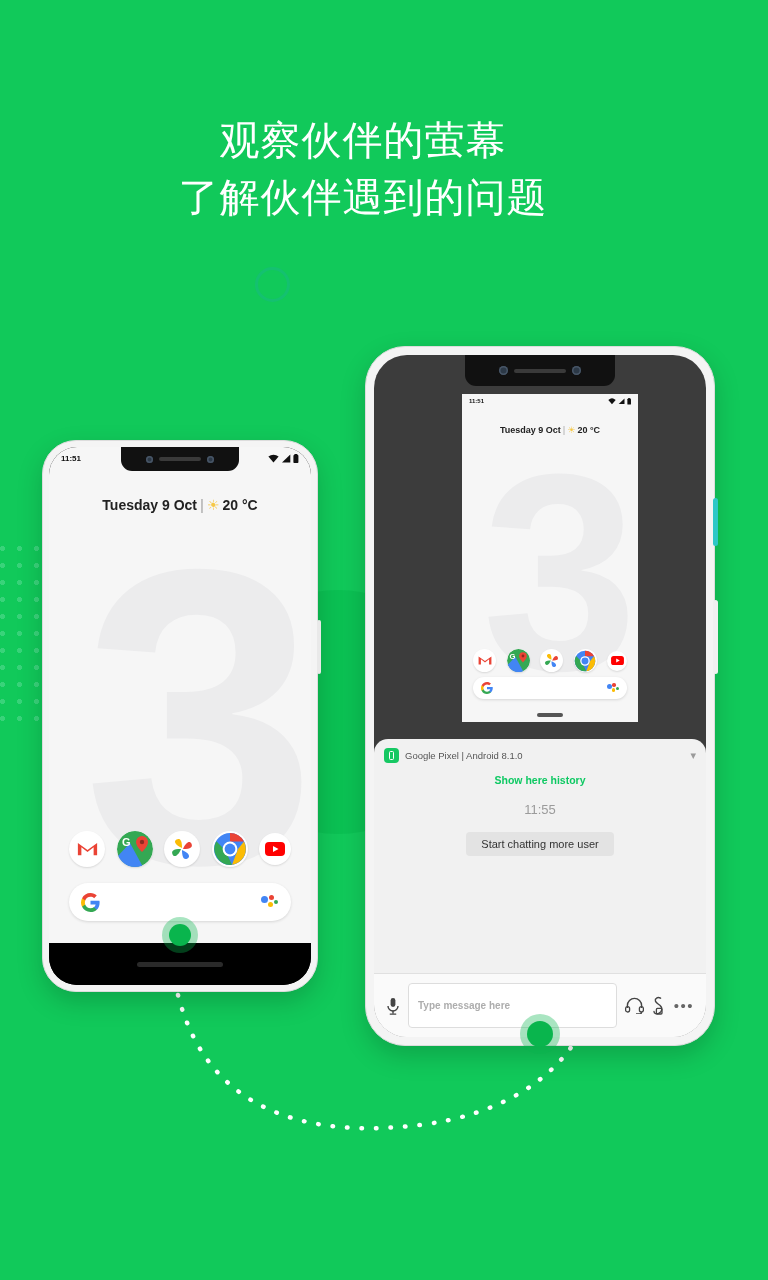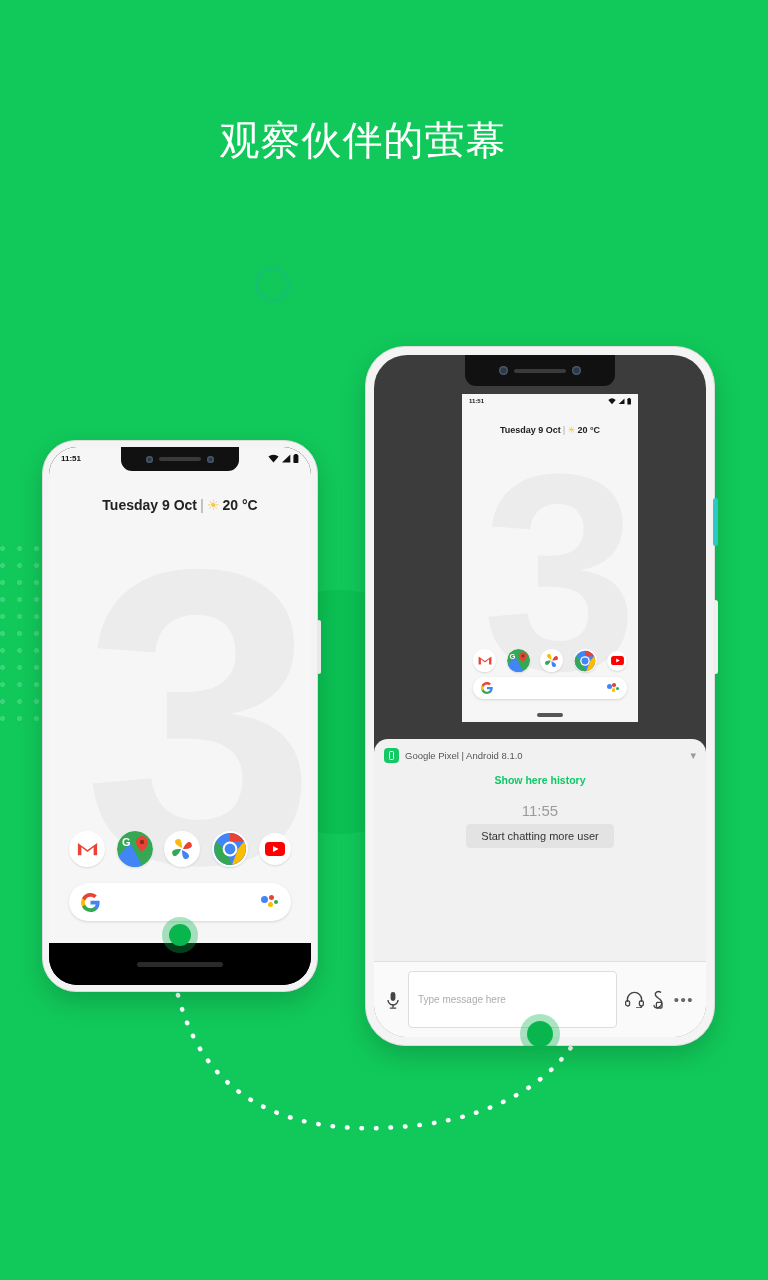--- a/index.html
+++ b/index.html
@@ -107,47 +107,49 @@
   .devicechip{
     width:15px;height:15px;border-radius:4px;background:#16c863;
     display:flex;align-items:center;justify-content:center;flex:0 0 auto;
   }
   .devicechip i{ display:block; width:5px;height:9px;border:1.4px solid #fff;border-radius:1.5px; }
   .sheet-head .title{ flex:1; white-space:nowrap; overflow:hidden; }
   .chev{ color:#9a9a9a; font-size:11px; }
 
   .sheet-body{ flex:1; text-align:center; padding-top:4px; }
   .showmore{ color:#0ec963; font-size:10.5px; font-weight:600; margin-bottom:16px; }
-  .tstamp{ color:#9b9b9b; font-size:15px; margin-bottom:5px; }
+  .tstamp{ color:#9b9b9b; font-size:13px; margin-bottom:15px; }
   .bubble{
     display:inline-block; background:#e3e3e3; color:#333;
     border-radius:4px; padding:6px 15px; font-size:11px;
   }
   .sysmsg{ color:#444; font-size:11px; margin-top:22px; }
 
   .composer{
     border-top:1px solid #e0e0e0; background:#fafafa;
     display:flex; align-items:center; gap:8px; padding:9px 12px;
   }
   .msginput{
     flex:1; background:#fff; border:1px solid #ddd; border-radius:4px;
-    padding:22px 9px; font-size:10px; color:#adadad;
+    padding:16px 9px; font-size:10px; color:#adadad;
     font-family:"Liberation Sans",sans-serif;
+    font-weight:bold;
   }
   .cicon{ flex:0 0 auto; color:#555; display:flex; align-items:center; justify-content:center; }
   .dots3{ letter-spacing:1.5px; font-size:15px; color:#666; line-height:.6; }
 </style>
 </head>
 <body>
 
 <div id="bg-circle-glow"></div>
 <div id="bg-dots"></div>
 
 <div id="headline">
   <span class="line">观察伙伴的萤幕</span>
+  <span class="line">了解伙伴遇到的问题</span>
 </div>
 <div id="ring"></div>
 
 <svg id="connector" viewBox="0 0 420 155" fill="none">
   <path d="M8 10 C 40 135, 150 152, 250 140 C 330 130, 385 95, 412 45" stroke="#ffffff" stroke-width="4.5" stroke-linecap="round" stroke-dasharray="0.5 14"></path>
 </svg>
 
 <div class="phone" id="phone-left" style="left:42px; top:440px; width:276px; height:552px;">
   <div class="body"></div>
 

